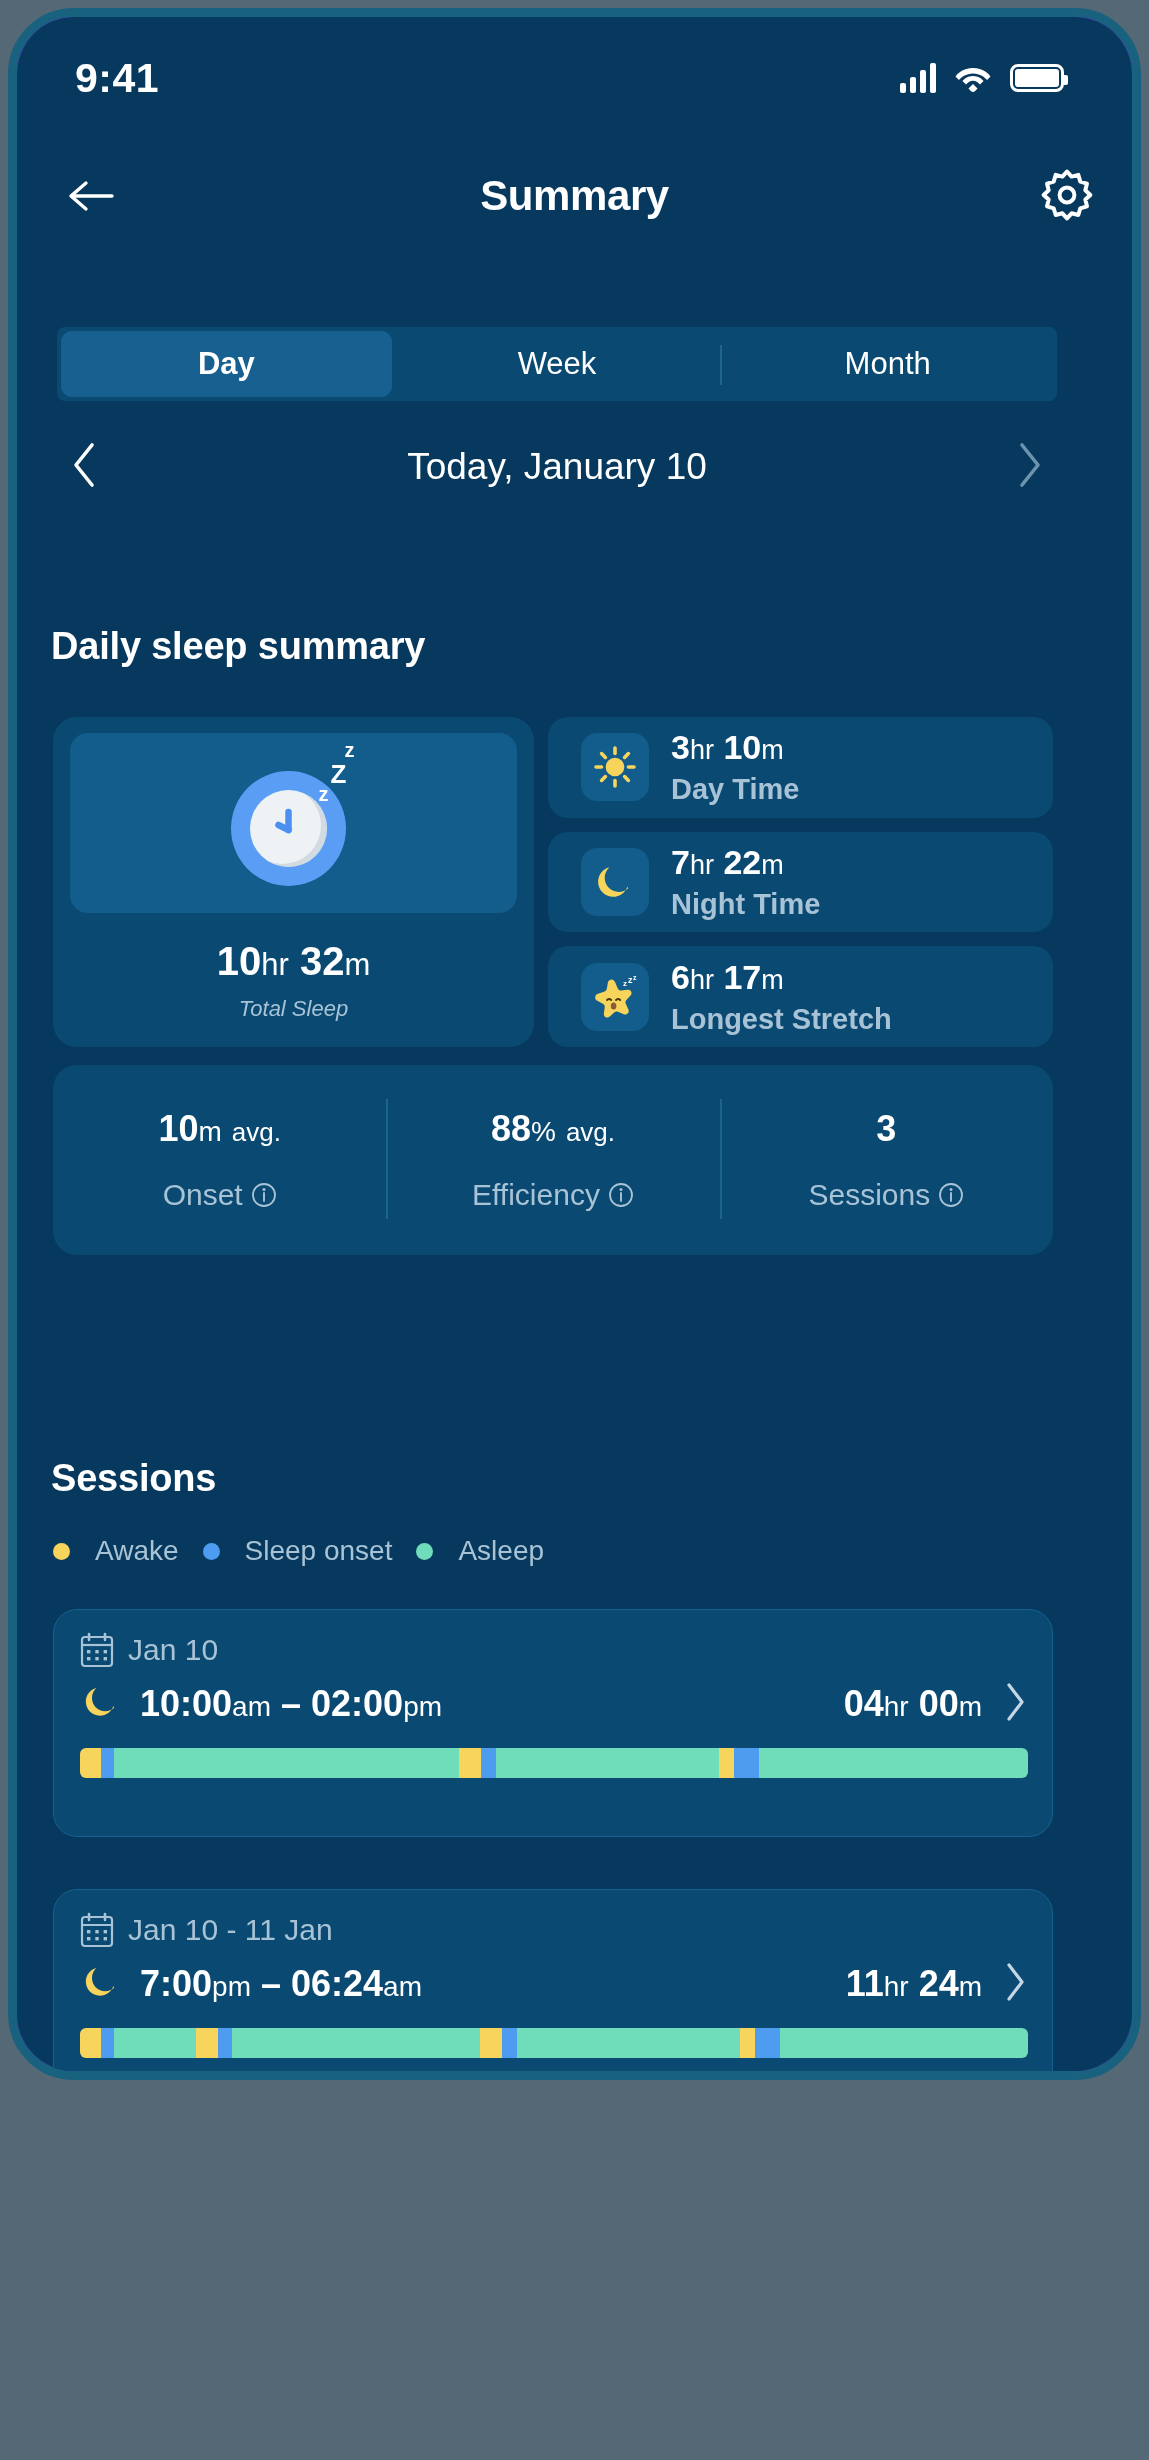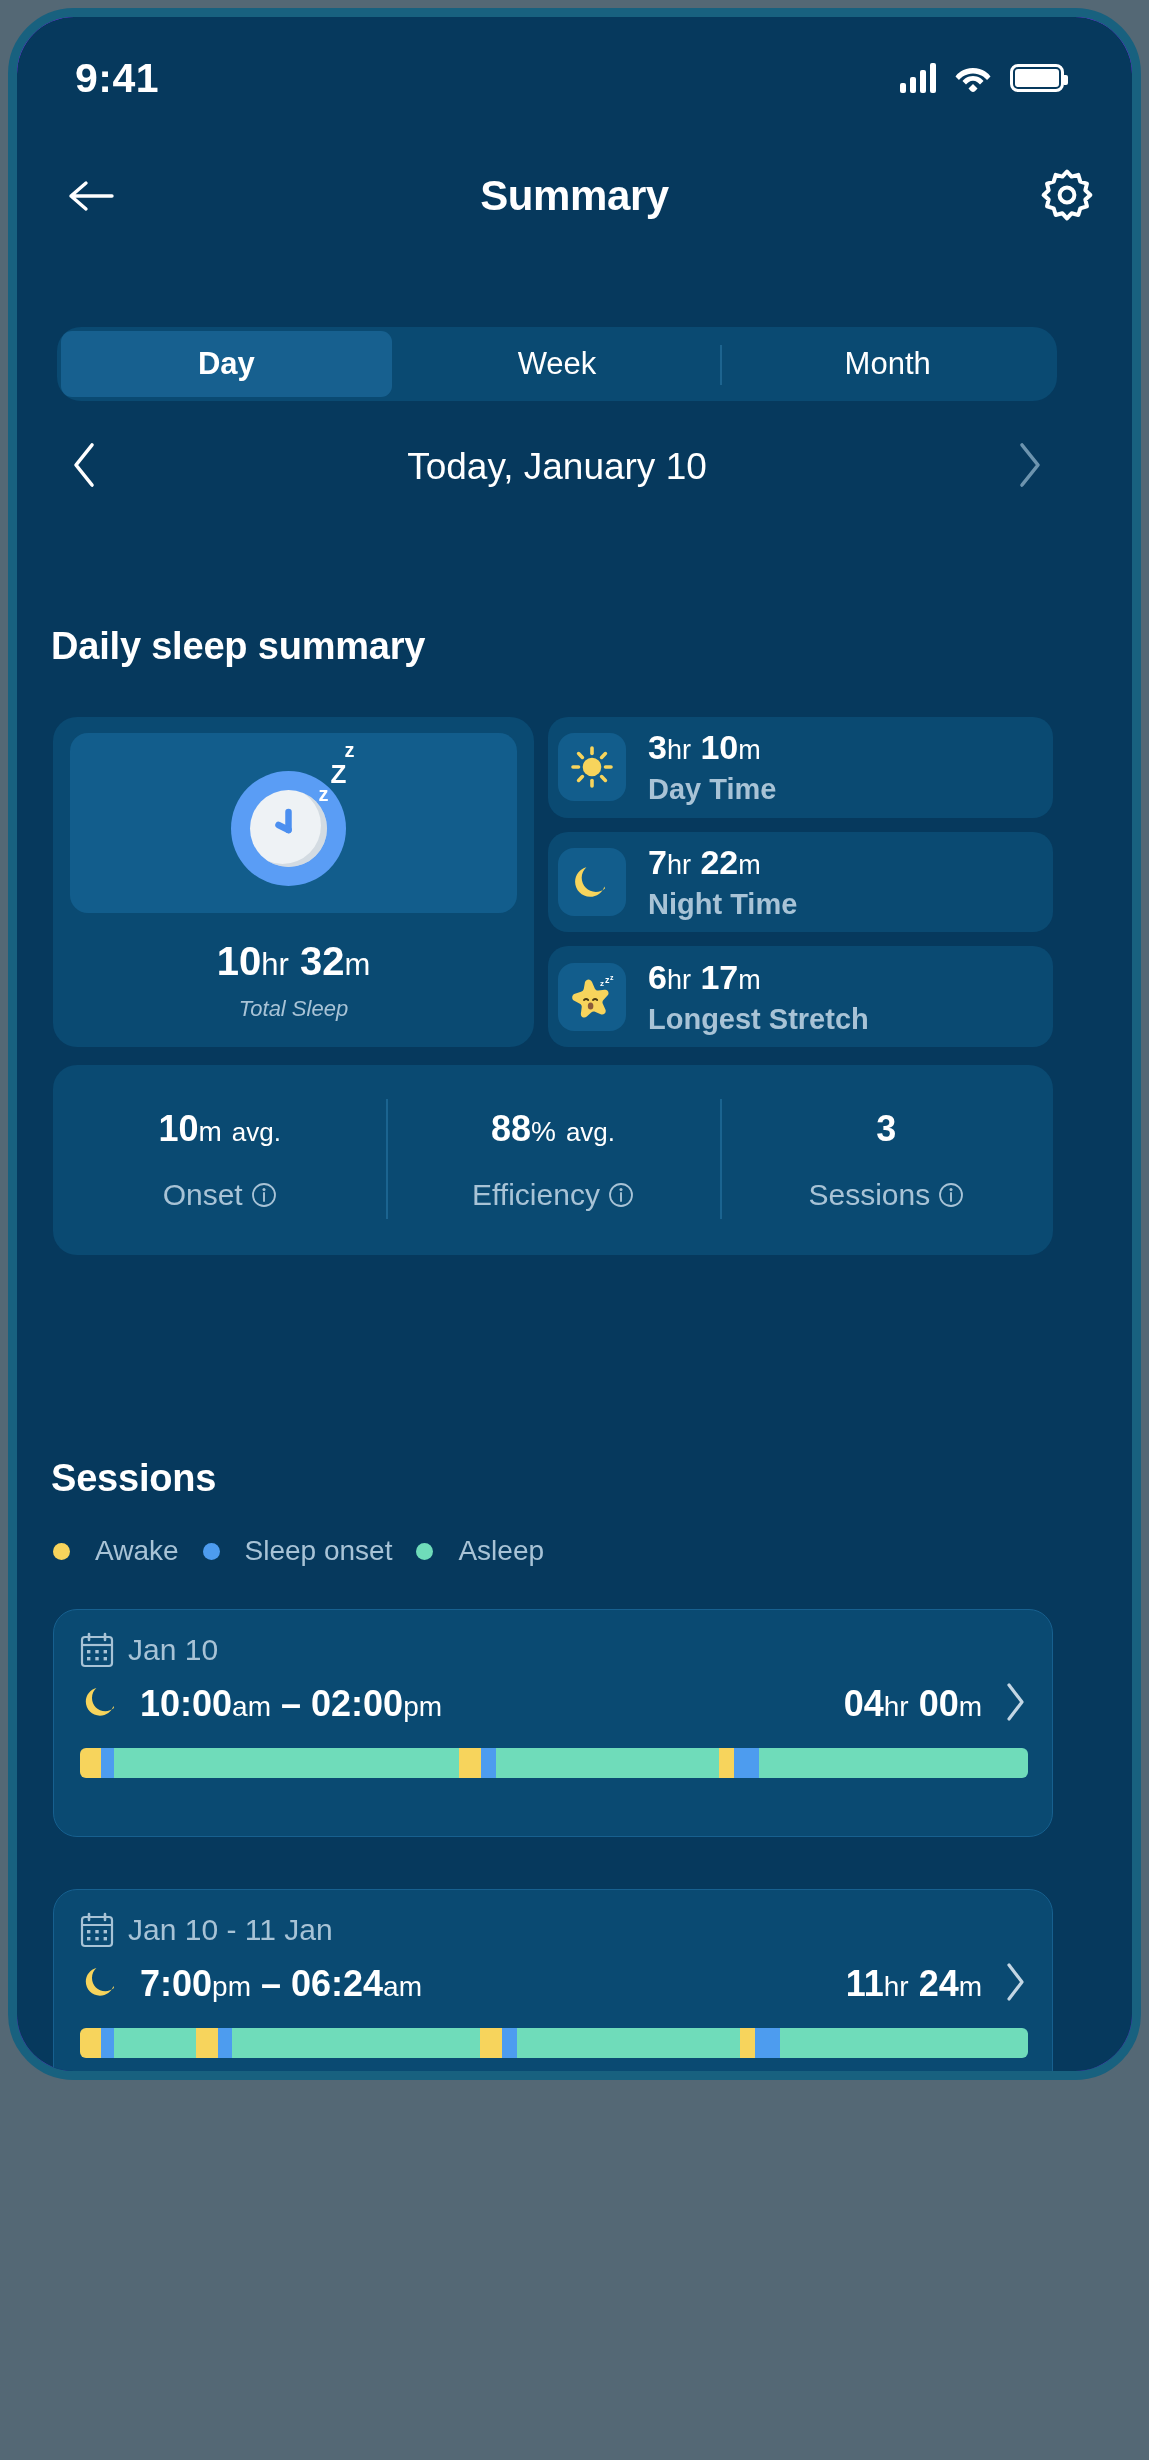--- a/index.html
+++ b/index.html
@@ -80,21 +80,21 @@
     color: #ffffff; font-size: 42px; font-weight: 700;
     letter-spacing: -0.4px;
     margin-left: -10px;
   }
 
   
   .segmented {
     position: absolute; left: 40px; top: 310px;
     width: 1000px; height: 74px;
     background: #0a4a72;
-    border-radius: 24px;
+    border-radius: 8px;
     display: flex; align-items: center;
     padding: 4px;
   }
   .seg-tab {
     flex: 1; height: 66px;
     display: flex; align-items: center; justify-content: center;
     color: #ffffff; font-size: 31px; font-weight: 500;
     border-radius: 11px; cursor: pointer;
     position: relative;
   }
@@ -171,21 +171,21 @@
   .total-label { color: #a8c3d6; font-size: 22px; margin-top: 12px; font-style: italic; }
 
   .metric-col {
     width: 505px; height: 330px;
     display: flex; flex-direction: column; gap: 14px;
   }
   .metric-card {
     flex: 1;
     background: #0a4a72; border-radius: 20px;
     display: flex; align-items: center;
-    padding-left: 10px; gap: 22px;
+    padding-left: 33px; gap: 22px;
   }
   .metric-icon {
     width: 68px; height: 68px;
     background: #125d8c; border-radius: 16px;
     display: flex; align-items: center; justify-content: center;
     position: relative; flex-shrink: 0;
   }
   .metric-text { display: flex; flex-direction: column; gap: 6px; }
   .metric-value { color: #ffffff; font-size: 34px; font-weight: 700; }
   .metric-value .u { font-size: 27px; font-weight: 400; }

